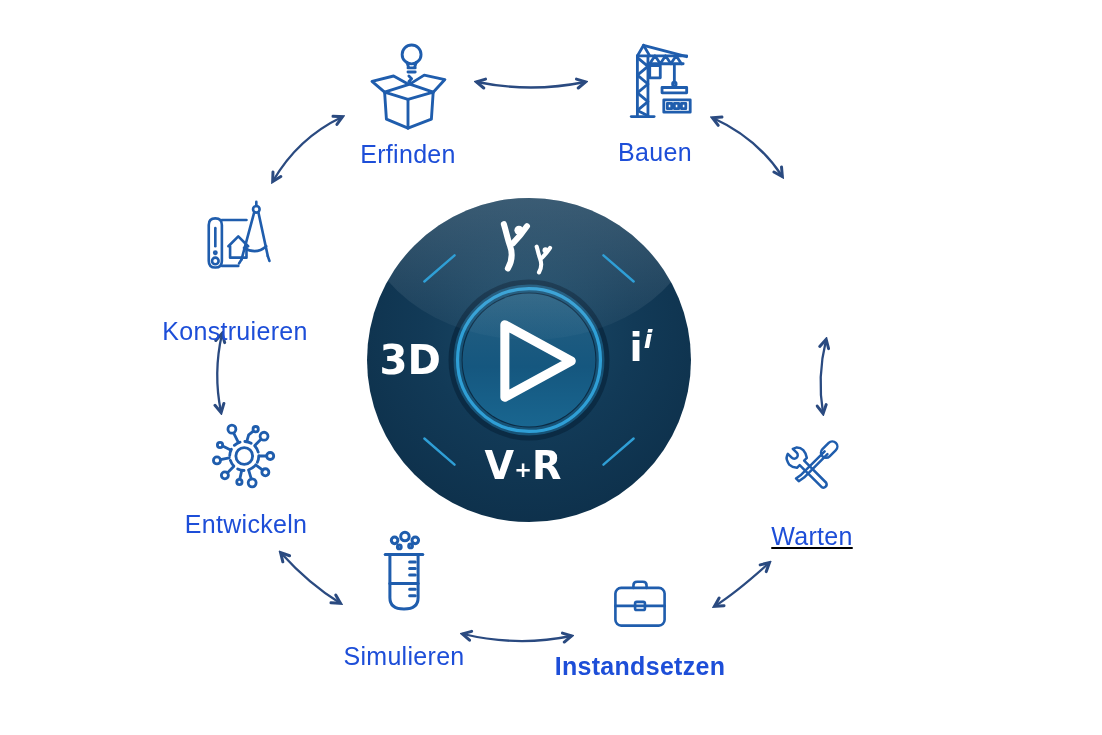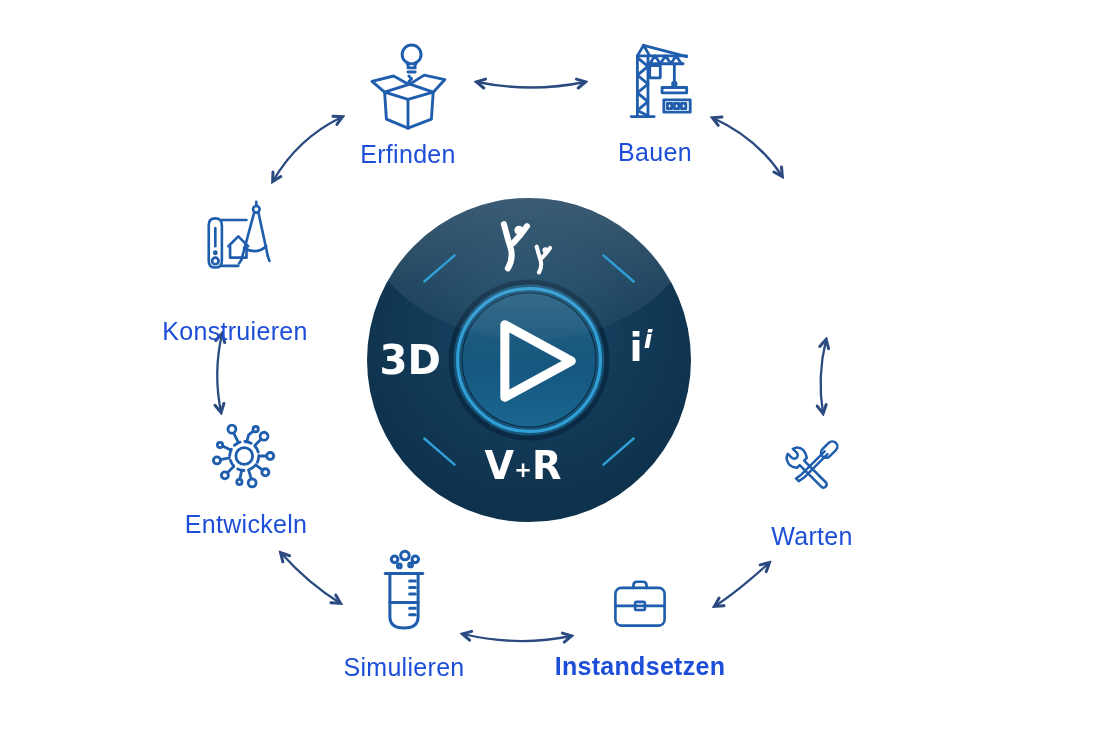--- a/index.html
+++ b/index.html
@@ -9,22 +9,22 @@
   .arrows path{stroke:#2a4a80;stroke-width:2.3;fill:none;stroke-linecap:round;}
   .station{position:absolute;display:flex;flex-direction:column;align-items:center;}
   .station .icon{color:#1f5dad;}
   .station .icon svg{stroke:currentColor;fill:none;stroke-linecap:round;stroke-linejoin:round;stroke-width:3.2;}
   .station .label{margin-top:6px;font-size:25px;letter-spacing:.3px;color:#1d4ed8;white-space:nowrap;}
   #st-erfinden{left:323px;top:40px;width:170px;}
   #st-bauen{left:570px;top:40px;width:170px;}
   #st-konstruieren{left:137px;top:197px;width:196px;gap:28px;}
   #st-betreiben{left:740px;top:206px;width:176px;}
   #st-entwickeln{left:158px;top:412px;width:176px;text-align:right;}
-  #st-warten{left:724px;top:434px;width:176px;}
-  #st-simulieren{left:316px;top:549px;width:176px;}
+  #st-warten{left:724px;top:434px;width:176px;text-decoration:underline;}
+  #st-simulieren{left:316px;top:530px;width:176px;gap:8px;}
   #st-instandsetzen{left:547px;top:560px;width:186px;font-weight:bold;}
   .compass{position:absolute;left:366px;top:197px;width:326px;height:326px;}
   .compass text{font-family:"DejaVu Sans",sans-serif;font-weight:bold;fill:#ffffff;}
 </style>
 </head>
 <body>
 
 <div class="canvas">
 
   <svg class="arrows" viewBox="0 0 1102 735">

